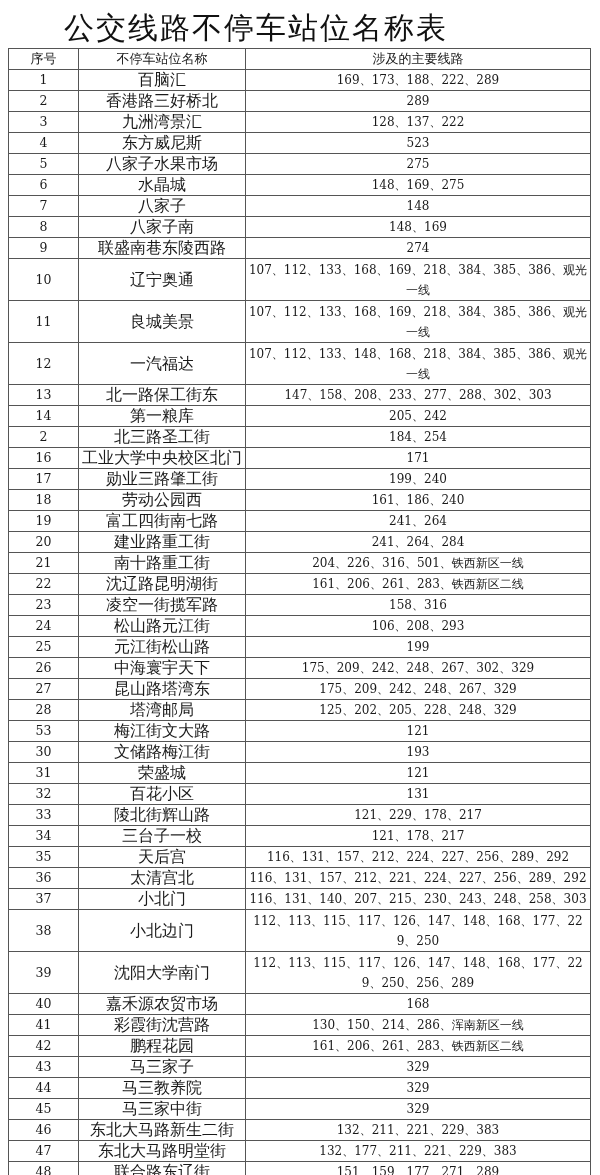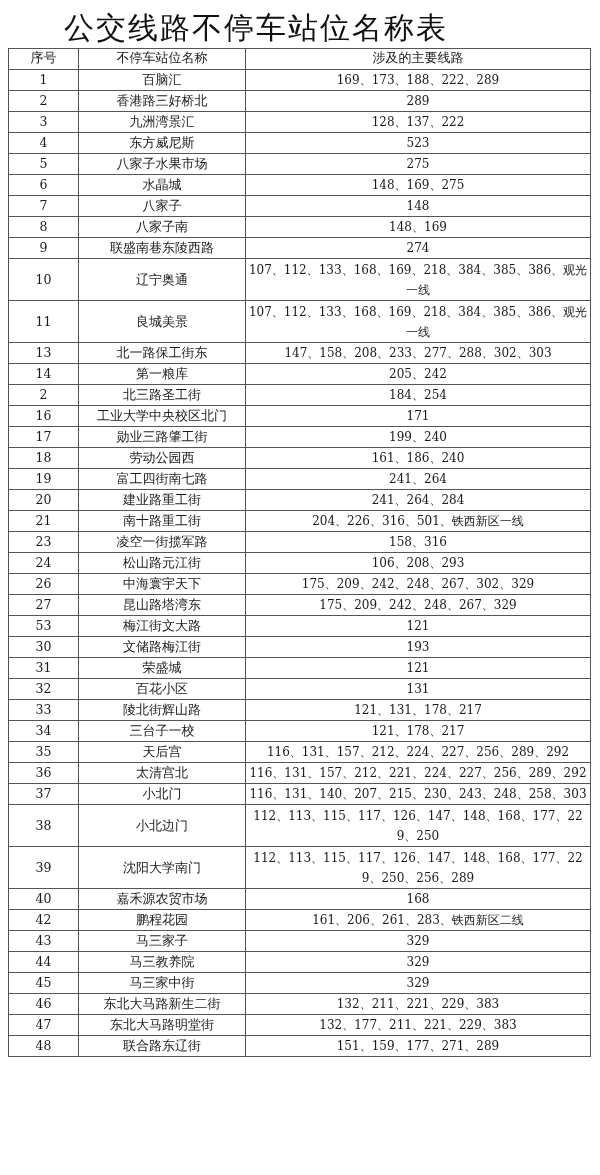--- a/index.html
+++ b/index.html
@@ -10,22 +10,22 @@
   table.stops { position: absolute; left: 8px; top: 48px; width: 582px;
                 border-collapse: collapse; table-layout: fixed;
                 border: 1.5px solid #444; }
   table.stops col.c1 { width: 70px; }
   table.stops col.c2 { width: 167px; }
   table.stops col.c3 { width: 345px; }
   table.stops th, table.stops td { border: 1px solid #555; text-align: center;
                 vertical-align: middle; padding: 0 2px; font-size: 12.5px;
                 font-weight: normal; line-height: 20px; height: 20px;
                 font-family: "DejaVu Serif", "Liberation Serif", serif; }
-  table.stops th { font-family: Liberation Mono, monospace; font-size: 13px; }
-  table.stops td.name { font-family: Liberation Serif, serif; font-size: 13px; }
+  table.stops th { font-family: Liberation Serif, serif; font-size: 13px; }
+  table.stops td.name { font-family: Liberation Serif, serif; font-size: 16px; }
   table.stops td.routes { font-size: 12px; word-break: break-all; }
   table.stops tr.double td { height: 41px; }
 </style>
 </head>
 <body>
 
 <div class="title">公交线路不停车站位名称表</div>
 
 <table class="stops">
   <colgroup>
@@ -89,20 +89,25 @@
       <tr class="double">
         <td class="num">10</td>
         <td class="name">辽宁奥通</td>
         <td class="routes">107、112、133、168、169、218、384、385、386、观光一线</td>
       </tr>
       <tr class="double">
         <td class="num">11</td>
         <td class="name">良城美景</td>
         <td class="routes">107、112、133、168、169、218、384、385、386、观光一线</td>
       </tr>
+      <tr class="double">
+        <td class="num">12</td>
+        <td class="name">一汽福达</td>
+        <td class="routes">107、112、133、148、168、218、384、385、386、观光一线</td>
+      </tr>
       <tr>
         <td class="num">13</td>
         <td class="name">北一路保工街东</td>
         <td class="routes">147、158、208、233、277、288、302、303</td>
       </tr>
       <tr>
         <td class="num">14</td>
         <td class="name">第一粮库</td>
         <td class="routes">205、242</td>
       </tr>
@@ -135,40 +140,55 @@
         <td class="num">20</td>
         <td class="name">建业路重工街</td>
         <td class="routes">241、264、284</td>
       </tr>
       <tr>
         <td class="num">21</td>
         <td class="name">南十路重工街</td>
         <td class="routes">204、226、316、501、铁西新区一线</td>
       </tr>
       <tr>
+        <td class="num">22</td>
+        <td class="name">沈辽路昆明湖街</td>
+        <td class="routes">161、206、261、283、铁西新区二线</td>
+      </tr>
+      <tr>
         <td class="num">23</td>
         <td class="name">凌空一街揽军路</td>
         <td class="routes">158、316</td>
       </tr>
       <tr>
         <td class="num">24</td>
         <td class="name">松山路元江街</td>
         <td class="routes">106、208、293</td>
       </tr>
       <tr>
+        <td class="num">25</td>
+        <td class="name">元江街松山路</td>
+        <td class="routes">199</td>
+      </tr>
+      <tr>
         <td class="num">26</td>
         <td class="name">中海寰宇天下</td>
         <td class="routes">175、209、242、248、267、302、329</td>
       </tr>
       <tr>
         <td class="num">27</td>
         <td class="name">昆山路塔湾东</td>
         <td class="routes">175、209、242、248、267、329</td>
       </tr>
       <tr>
+        <td class="num">28</td>
+        <td class="name">塔湾邮局</td>
+        <td class="routes">125、202、205、228、248、329</td>
+      </tr>
+      <tr>
         <td class="num">53</td>
         <td class="name">梅江街文大路</td>
         <td class="routes">121</td>
       </tr>
       <tr>
         <td class="num">30</td>
         <td class="name">文储路梅江街</td>
         <td class="routes">193</td>
       </tr>
       <tr>
@@ -177,21 +197,21 @@
         <td class="routes">121</td>
       </tr>
       <tr>
         <td class="num">32</td>
         <td class="name">百花小区</td>
         <td class="routes">131</td>
       </tr>
       <tr>
         <td class="num">33</td>
         <td class="name">陵北街辉山路</td>
-        <td class="routes">121、131、178、217</td>
+        <td class="routes">121、229、178、217</td>
       </tr>
       <tr>
         <td class="num">34</td>
         <td class="name">三台子一校</td>
         <td class="routes">121、178、217</td>
       </tr>
       <tr>
         <td class="num">35</td>
         <td class="name">天后宫</td>
         <td class="routes">116、131、157、212、224、227、256、289、292</td>
@@ -213,20 +233,25 @@
       </tr>
       <tr class="double">
         <td class="num">39</td>
         <td class="name">沈阳大学南门</td>
         <td class="routes">112、113、115、117、126、147、148、168、177、229、250、256、289</td>
       </tr>
       <tr>
         <td class="num">40</td>
         <td class="name">嘉禾源农贸市场</td>
         <td class="routes">168</td>
+      </tr>
+      <tr>
+        <td class="num">41</td>
+        <td class="name">彩霞街沈营路</td>
+        <td class="routes">130、150、214、286、浑南新区一线</td>
       </tr>
       <tr>
         <td class="num">42</td>
         <td class="name">鹏程花园</td>
         <td class="routes">161、206、261、283、铁西新区二线</td>
       </tr>
       <tr>
         <td class="num">43</td>
         <td class="name">马三家子</td>
         <td class="routes">329</td>

